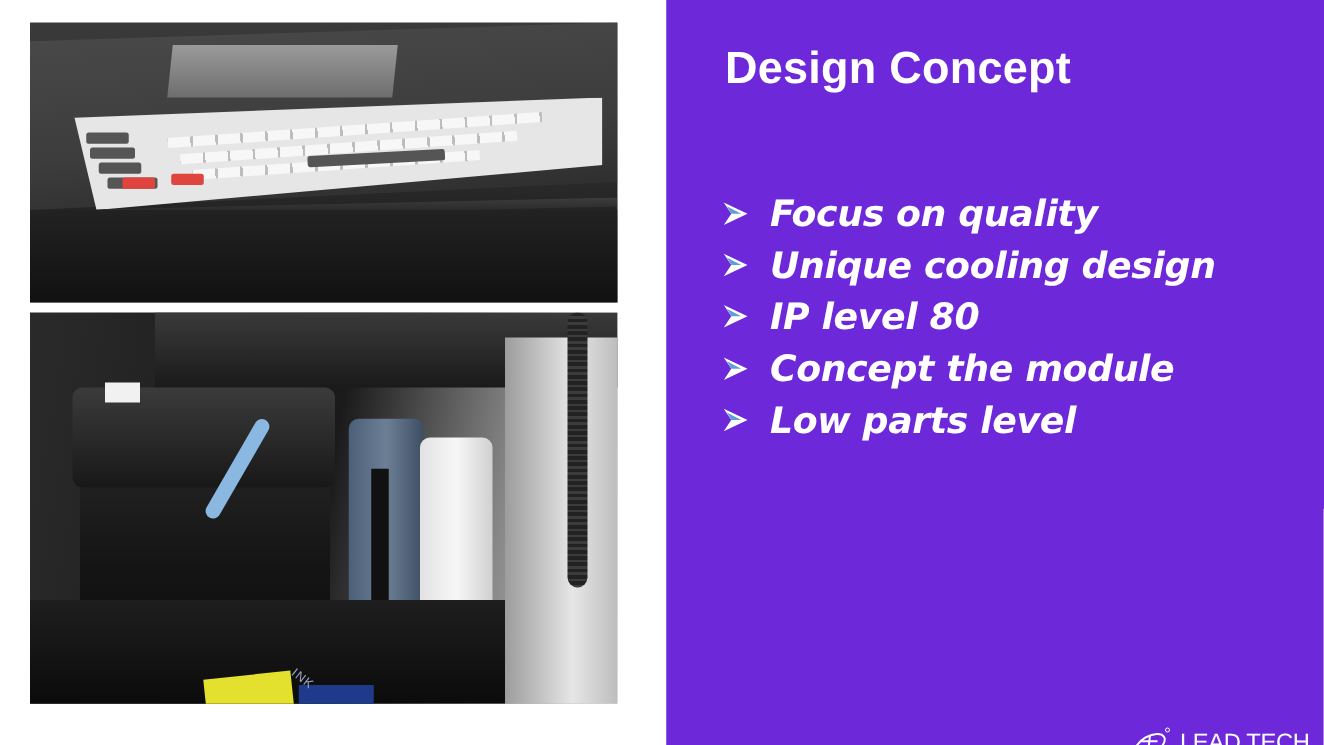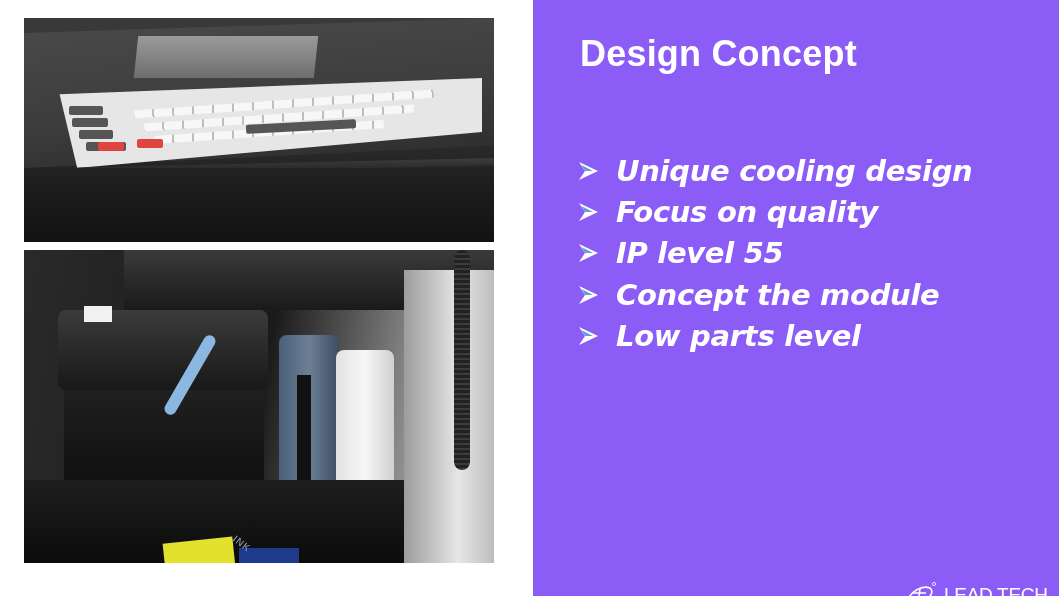--- a/index.html
+++ b/index.html
@@ -111,21 +111,21 @@
   .ink-text {
     position: absolute; left: 208px; top: 288px;
     color: #9aa7c8; font-size: 10px; letter-spacing: 1px;
     transform: rotate(38deg);
     font-family: "Liberation Sans", sans-serif;
   }
 
   
   .panel {
     position: absolute; left: 533px; top: 0; width: 526px; height: 596px;
-    background: #8b5cf6;
+    background: #6d28d9;
   }
   .title {
     position: absolute; left: 47px; top: 33px;
     color: #ffffff; font-weight: bold; font-size: 36px; letter-spacing: 0.2px;
     font-family: "Liberation Sans", sans-serif;
   }
   .bullets {
     position: absolute; left: 44px; top: 150px; margin: 0; padding: 0; list-style: none;
   }
   .bullets li {
@@ -191,35 +191,35 @@
 
 <div class="panel">
   <div class="title">Design Concept</div>
 
   <ul class="bullets">
     <li>
       <svg class="arrow" viewBox="0 0 22 22">
         <path d="M2 2 L21 11 L2 20 L8 11 Z" fill="#ffffff"></path>
         <path d="M4.5 5 L16 11 L8 11 Z" fill="#5f9fd6"></path>
       </svg>
+      <span class="btext">Focus on quality</span>
+    </li>
+    <li>
+      <svg class="arrow" viewBox="0 0 22 22">
+        <path d="M2 2 L21 11 L2 20 L8 11 Z" fill="#ffffff"></path>
+        <path d="M4.5 5 L16 11 L8 11 Z" fill="#5f9fd6"></path>
+      </svg>
       <span class="btext">Unique cooling design</span>
     </li>
     <li>
       <svg class="arrow" viewBox="0 0 22 22">
         <path d="M2 2 L21 11 L2 20 L8 11 Z" fill="#ffffff"></path>
         <path d="M4.5 5 L16 11 L8 11 Z" fill="#5f9fd6"></path>
       </svg>
-      <span class="btext">Focus on quality</span>
-    </li>
-    <li>
-      <svg class="arrow" viewBox="0 0 22 22">
-        <path d="M2 2 L21 11 L2 20 L8 11 Z" fill="#ffffff"></path>
-        <path d="M4.5 5 L16 11 L8 11 Z" fill="#5f9fd6"></path>
-      </svg>
-      <span class="btext">IP level 55</span>
+      <span class="btext">IP level 80</span>
     </li>
     <li>
       <svg class="arrow" viewBox="0 0 22 22">
         <path d="M2 2 L21 11 L2 20 L8 11 Z" fill="#ffffff"></path>
         <path d="M4.5 5 L16 11 L8 11 Z" fill="#5f9fd6"></path>
       </svg>
       <span class="btext">Concept the module</span>
     </li>
     <li>
       <svg class="arrow" viewBox="0 0 22 22">

